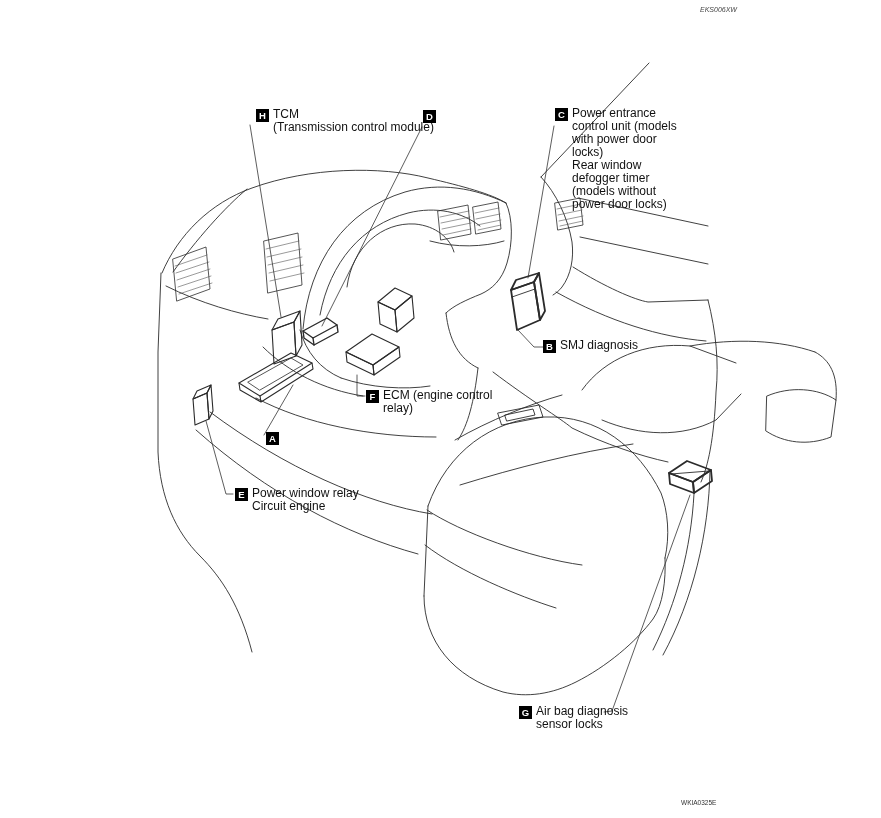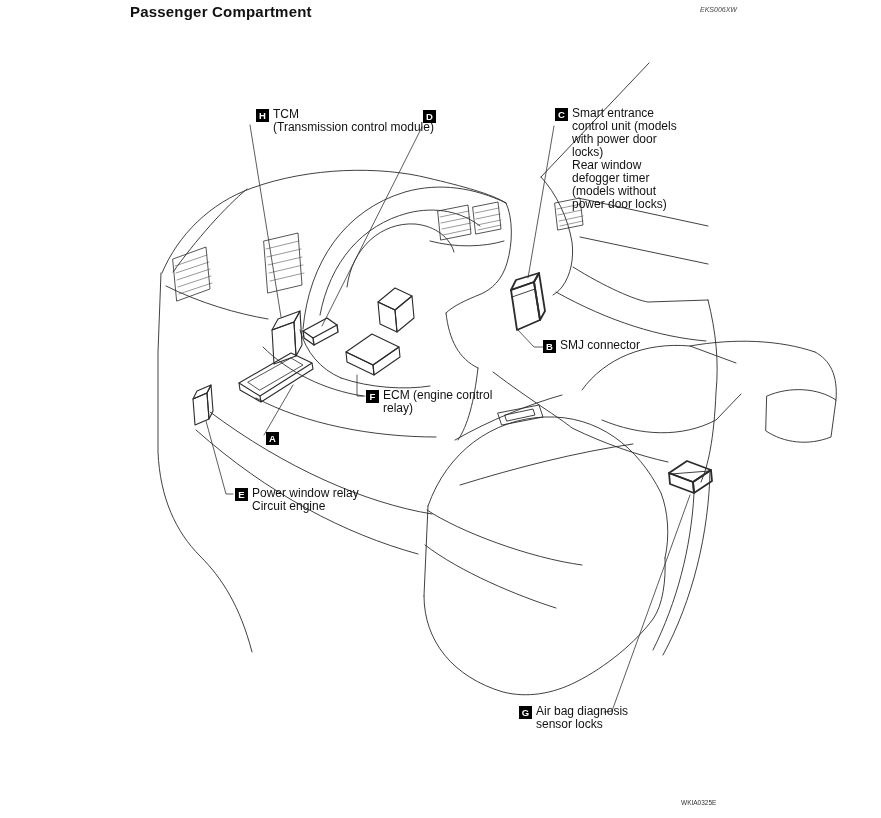--- a/index.html
+++ b/index.html
@@ -12,21 +12,20 @@
   .callout{position:absolute;display:flex;align-items:flex-start;}
   .marker{flex:0 0 auto;width:13px;height:13px;background:#000;color:#fff;
           font-size:9.5px;font-weight:bold;line-height:13px;text-align:center;}
   .ltext{margin-left:4px;font-size:12px;line-height:13px;white-space:pre-line;color:#111;margin-top:-1px;}
 </style>
 </head>
 <body>
 
 <div class="page">
 
-  <div class="title">Passenger Compartment</div>
   <div class="code-top">EKS006XW</div>
   <div class="code-bottom">WKIA0325E</div>
 
   <svg class="diagram" width="881" height="818" viewBox="0 0 881 818" fill="none" stroke="#2b2b2b" stroke-width="0.9" stroke-linecap="round" stroke-linejoin="round">
 
     <g>
       <path d="M162,273 C178,235 210,203 252,188 C310,167 380,166 428,178 C462,186 492,194 506,203"></path>
       <path d="M247,189 C225,207 196,240 173,272"></path>
       <path d="M649,63 L541,177"></path>
       <path d="M506,203 C513,218 513,243 507,263 C502,280 492,289 481,294 C466,300 453,306 446,313"></path>
@@ -144,33 +143,33 @@
     <div class="ltext">TCM
 (Transmission control module)</div>
   </div>
 
   <div class="callout" style="left:423px;top:110px;">
     <span class="marker">D</span>
   </div>
 
   <div class="callout" style="left:555px;top:108px;">
     <span class="marker">C</span>
-    <div class="ltext">Smart entrance
+    <div class="ltext">Power entrance
 control unit (models
 with power door
 locks)
 Rear window
 defogger timer
 (models without
 power door locks)</div>
   </div>
 
   <div class="callout" style="left:543px;top:340px;">
     <span class="marker">B</span>
-    <div class="ltext">SMJ connector</div>
+    <div class="ltext">SMJ diagnosis</div>
   </div>
 
   <div class="callout" style="left:366px;top:390px;">
     <span class="marker">F</span>
     <div class="ltext">ECM (engine control
 relay)</div>
   </div>
 
   <div class="callout" style="left:266px;top:432px;">
     <span class="marker">A</span>

